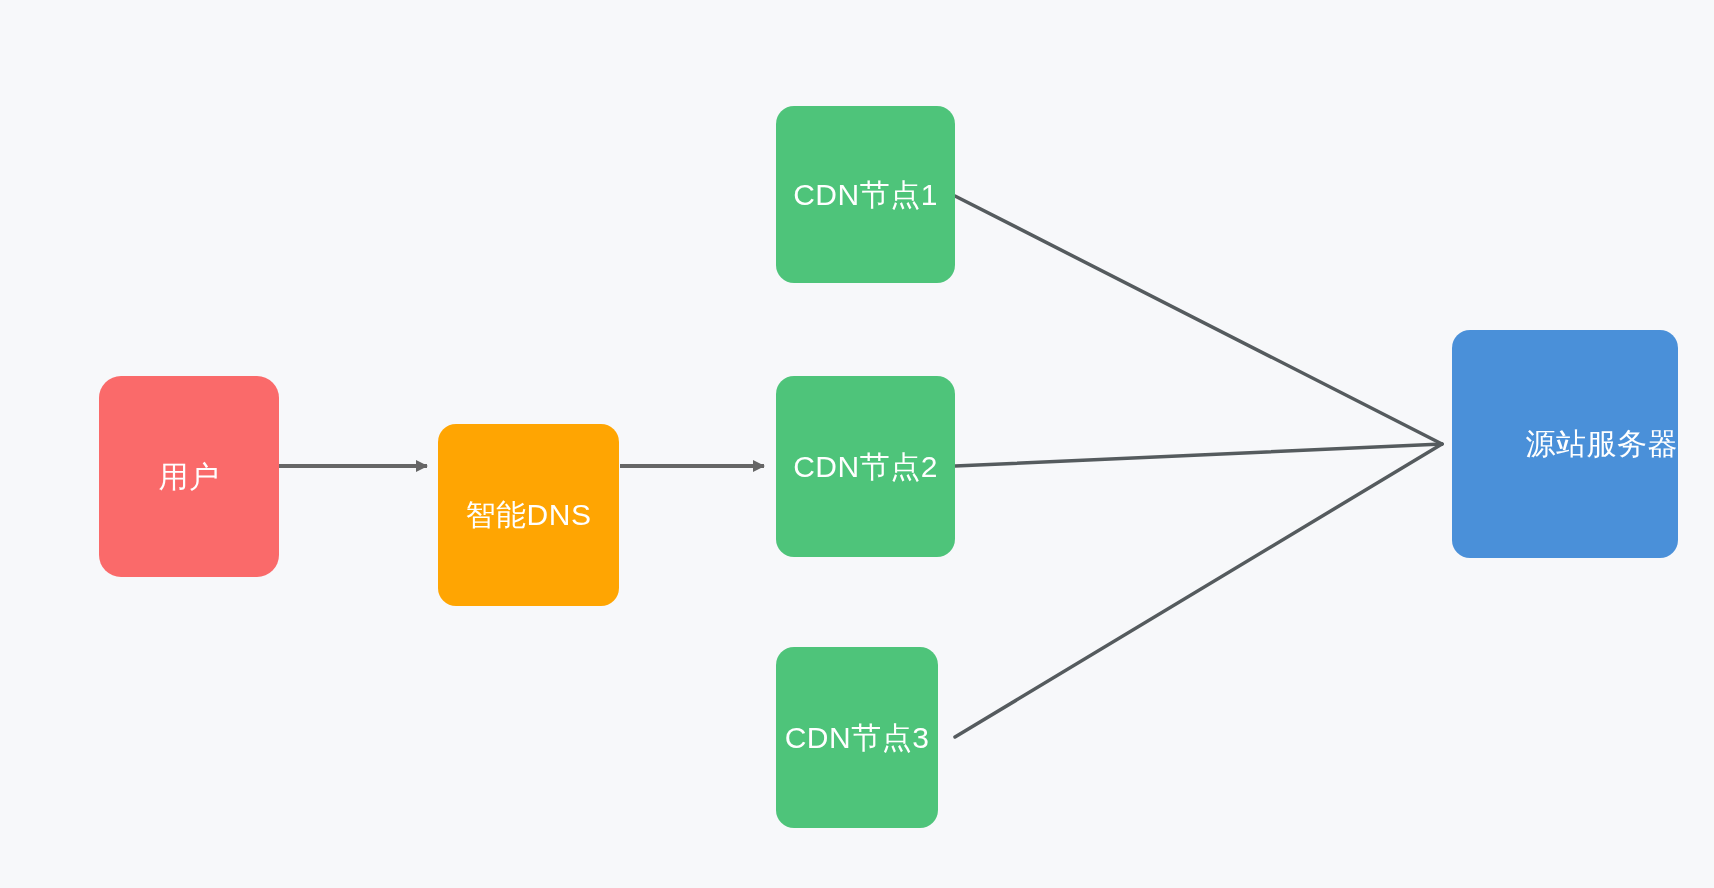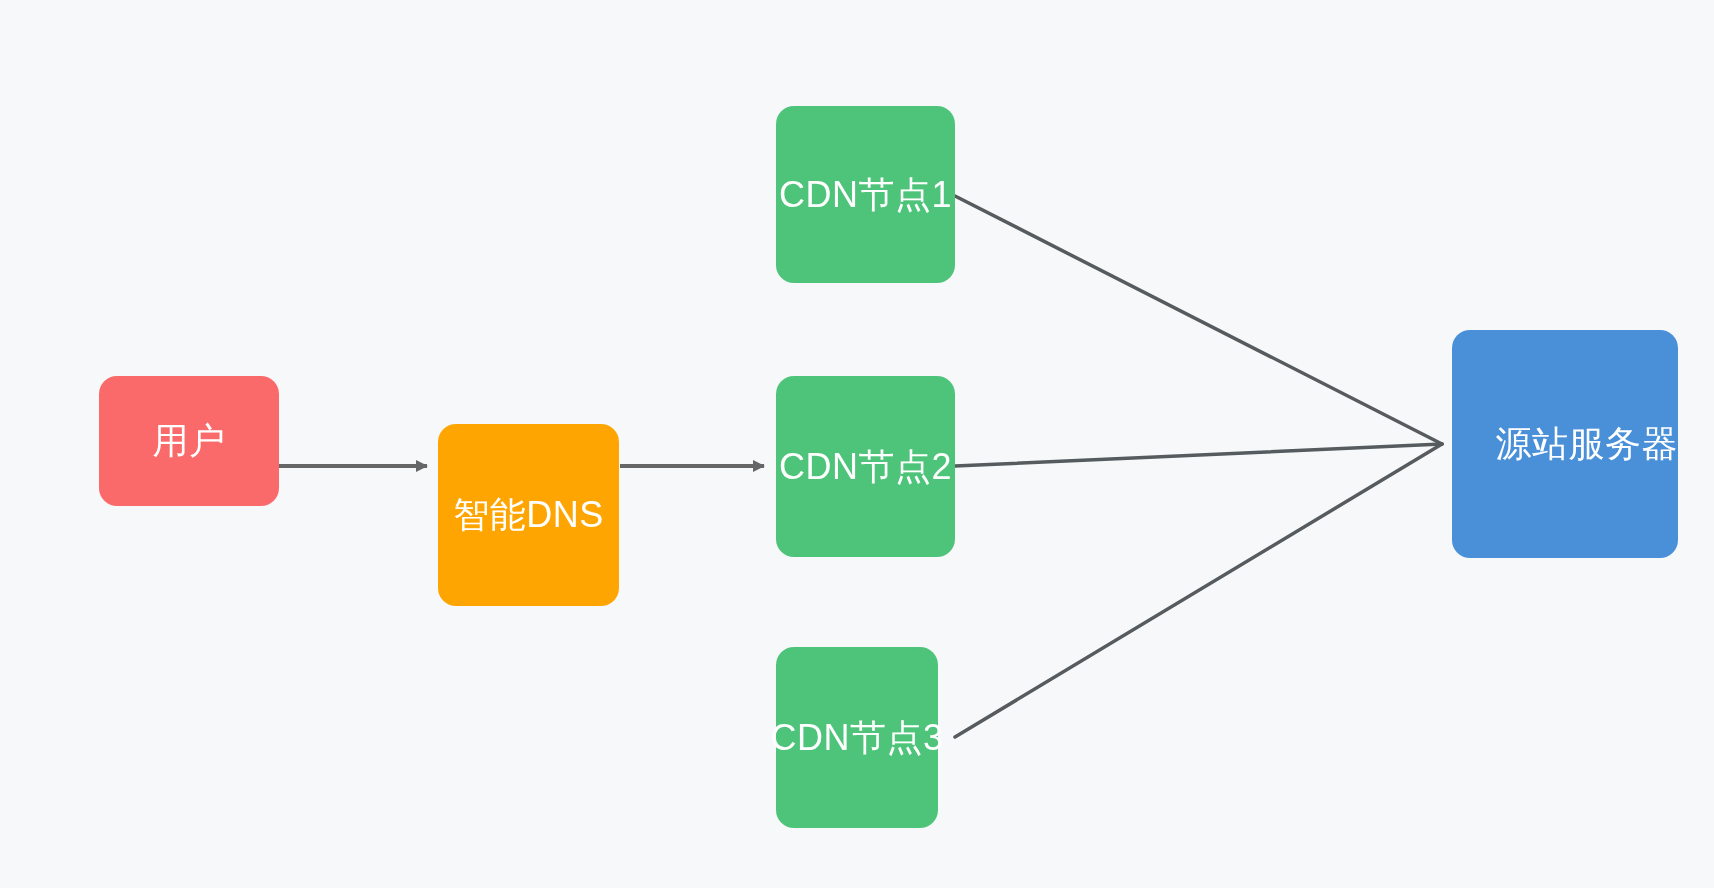--- a/index.html
+++ b/index.html
@@ -38,21 +38,21 @@
     color: #ffffff;
     font-size: 30px;
     line-height: 1.2;
     letter-spacing: 0.5px;
     text-align: center;
     user-select: none;
   }
   .node-label {
     display: block;
     color: #ffffff;
-    font-size: 36px;
+    font-size: 30px;
     white-space: nowrap;
   }
   
   #node-user      { left: 99px;  top: 376px; width: 180px; height: 181px; }
   #node-dns       { left: 438px; top: 376px; width: 181px; height: 182px; margin-top: 48px; }
   #node-cdn1      { left: 776px; top: 106px; width: 179px; height: 177px; }
   #node-cdn2      { left: 776px; top: 376px; width: 179px; height: 181px; }
   #node-cdn3      { left: 776px; top: 647px; width: 179px; height: 181px; }
   #node-origin    { left: 1452px; top: 330px; width: 226px; height: 228px; justify-content: flex-end; }
 </style>
@@ -82,21 +82,21 @@
 
     <g>
       <line x1="955" y1="466" x2="1442" y2="444" stroke="#555b5e" stroke-width="3.5" stroke-linecap="round"></line>
     </g>
 
     <g>
       <line x1="955" y1="737" x2="1442" y2="444" stroke="#555b5e" stroke-width="3.5" stroke-linecap="round"></line>
     </g>
   </svg>
 
-  <div class="node" id="node-user" style="background: rgb(250, 106, 106); color: rgb(255, 255, 255); left: 99px; top: 376px; width: 180px; height: 130px;">
+  <div class="node" id="node-user" style="background: rgb(250, 106, 106); color: rgb(255, 255, 255); left: 99px; top: 376px; width: 180px; height: 201px; border-radius: 22px;">
     <span class="node-label">用户</span>
   </div>
 
   <div class="node" id="node-dns" style="background: rgb(255, 165, 2); color: rgb(255, 255, 255); left: 438px; top: 376px; width: 181px; height: 182px;">
     <span class="node-label">智能DNS</span>
   </div>
 
   <div class="node" id="node-cdn1" style="background: rgb(78, 196, 122); color: rgb(255, 255, 255); left: 776px; top: 106px; width: 179px; height: 177px;">
     <span class="node-label">CDN节点1</span>
   </div>

